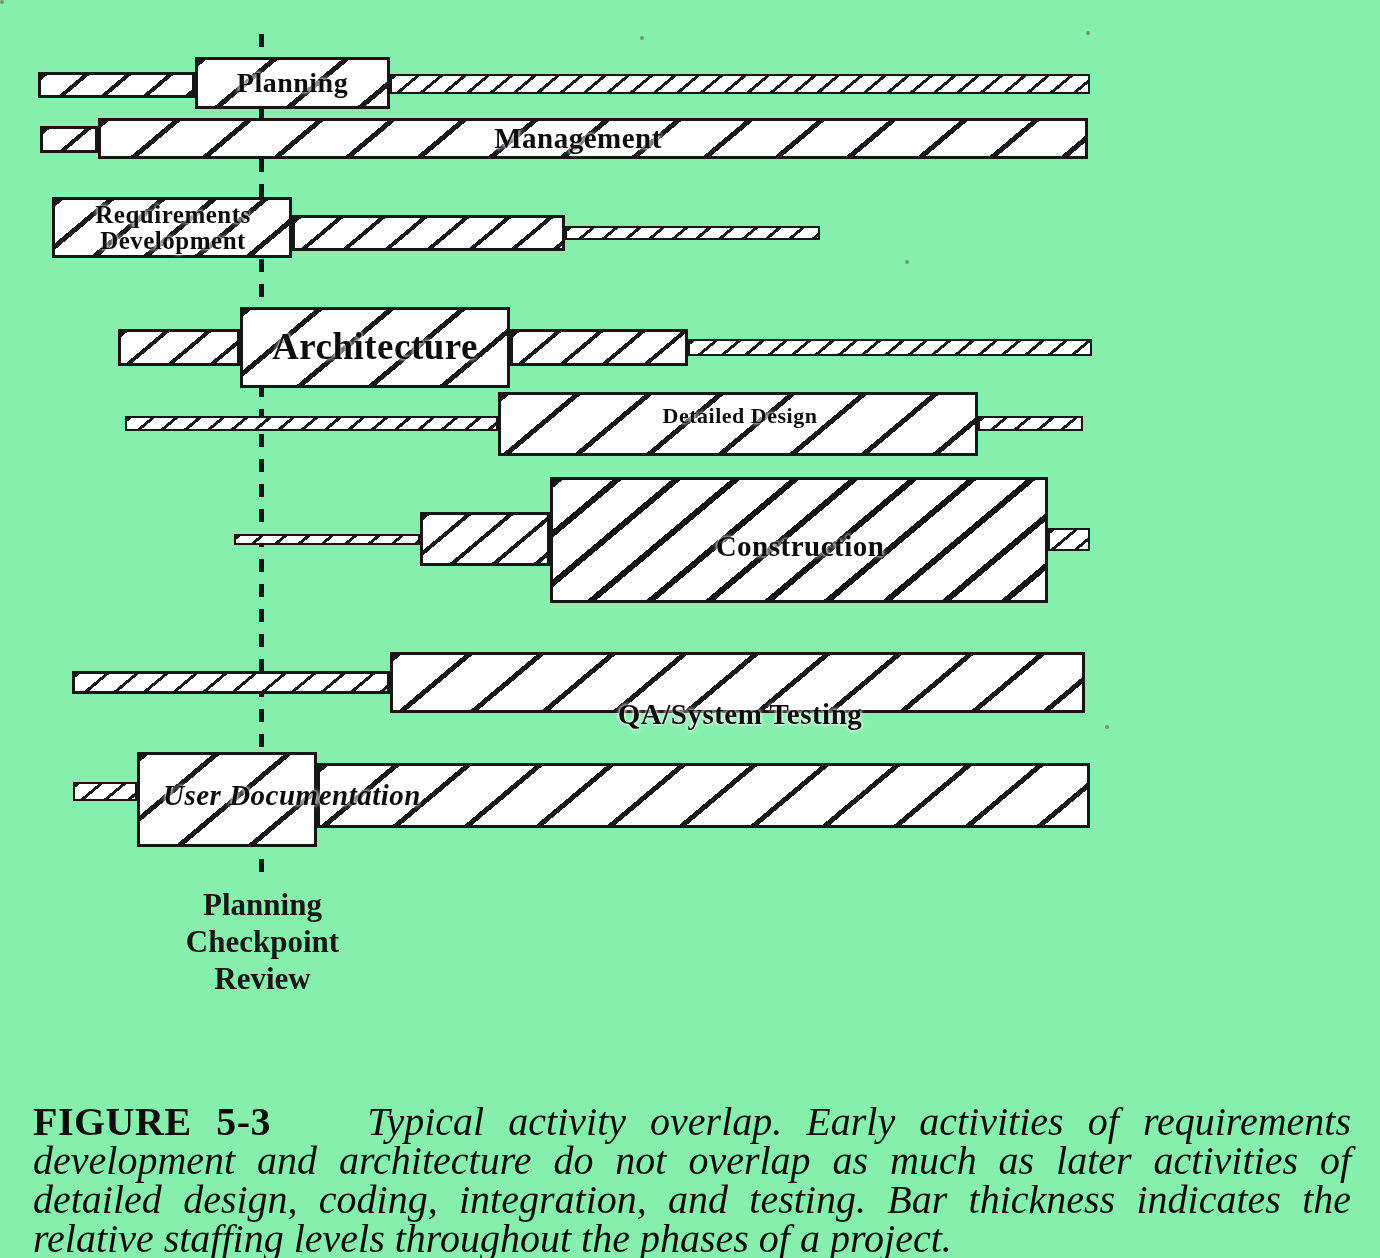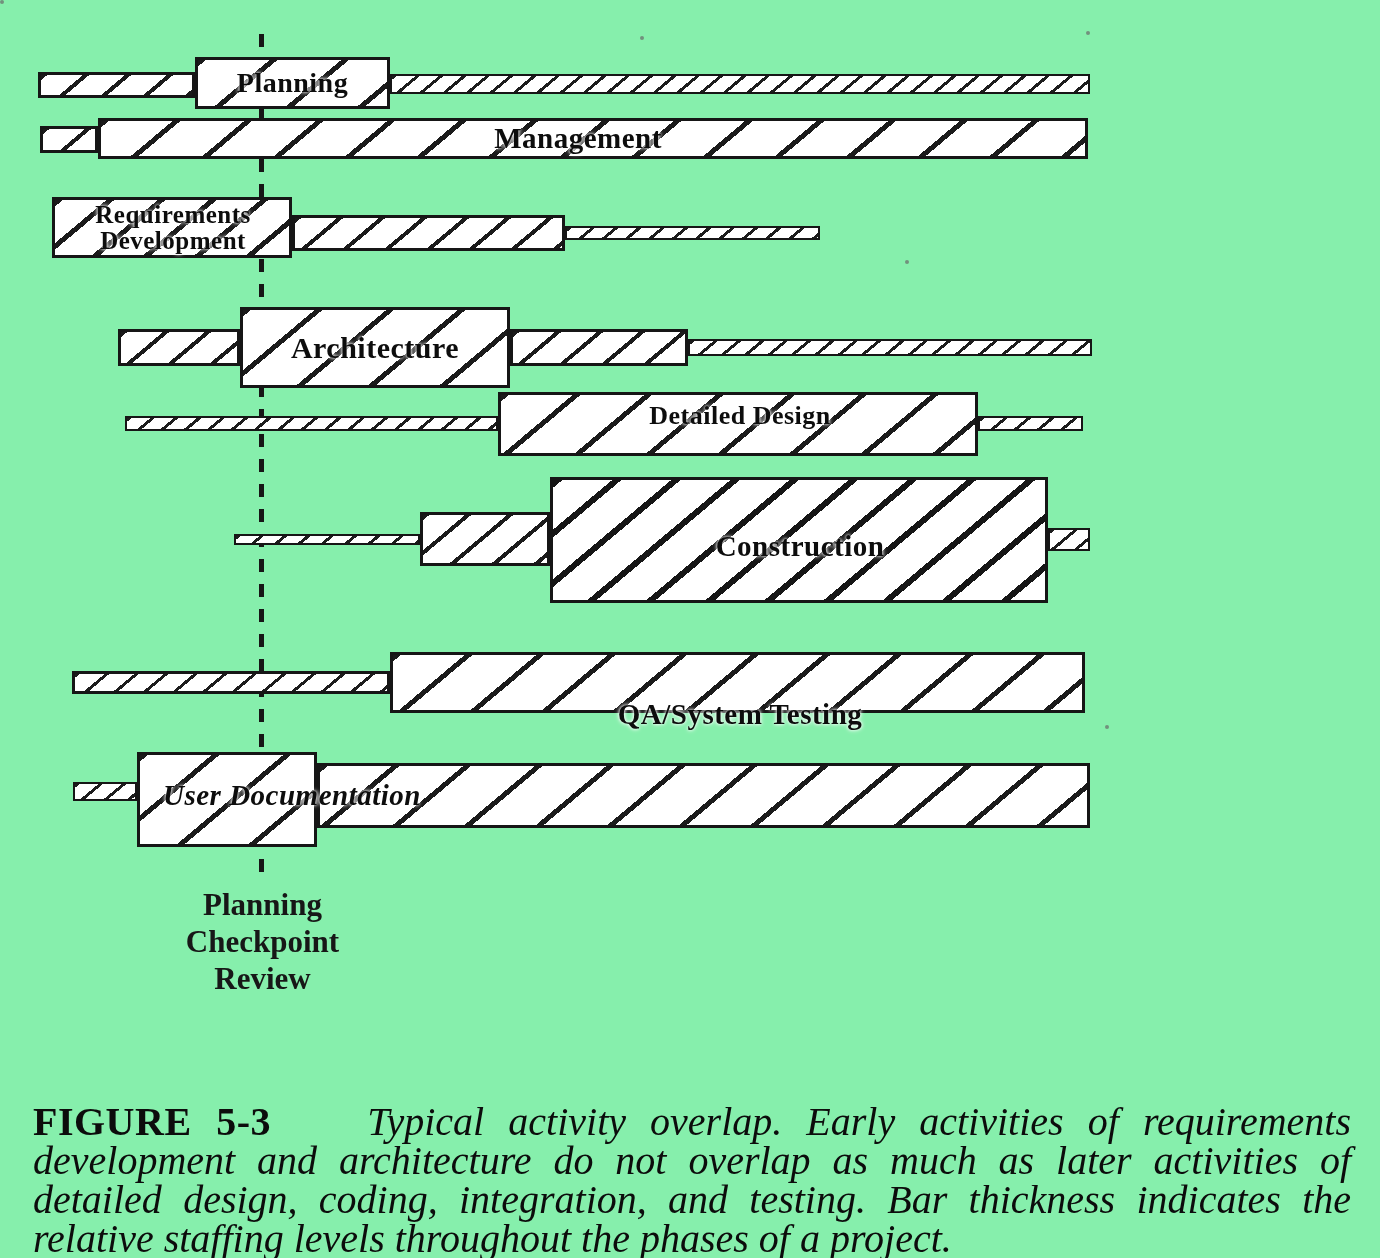--- a/index.html
+++ b/index.html
@@ -107,25 +107,25 @@
         <div class="bar-label" style="left: 428px; top: 118px; width: 300px; height: 41px; font-size: 29px;">Management</div>
         <div class="seg hatch-t2" style="left: 52px; top: 197px; width: 240px; height: 61px;"></div>
         <div class="seg hatch-m" style="left: 292px; top: 215px; width: 273px; height: 36px;"></div>
         <div class="seg hatch-s" style="left: 565px; top: 226px; width: 255px; height: 14px;"></div>
         <div class="bar-label" style="left: 58px; top: 200px; width: 230px; height: 56px; font-size: 25px;">Requirements
 Development</div>
         <div class="seg hatch-m" style="left: 118px; top: 329px; width: 122px; height: 37px;"></div>
         <div class="seg hatch-t" style="left: 240px; top: 307px; width: 270px; height: 81px;"></div>
         <div class="seg hatch-m" style="left: 510px; top: 329px; width: 178px; height: 37px;"></div>
         <div class="seg hatch-s" style="left: 688px; top: 339px; width: 404px; height: 17px;"></div>
-        <div class="bar-label" style="left: 250px; top: 307px; width: 250px; height: 81px; font-size: 30px;">Architecture</div>
+        <div class="bar-label" style="left: 250px; top: 307px; width: 250px; height: 81px; font-size: 37px;">Architecture</div>
         <div class="seg hatch-s" style="left: 125px; top: 416px; width: 373px; height: 15px;"></div>
         <div class="seg hatch-t" style="left: 498px; top: 392px; width: 480px; height: 64px;"></div>
         <div class="seg hatch-s" style="left: 978px; top: 416px; width: 105px; height: 15px;"></div>
-        <div class="bar-label" style="left: 520px; top: 392px; width: 440px; height: 48px; font-size: 26px;">Detailed Design</div>
+        <div class="bar-label" style="left: 520px; top: 392px; width: 440px; height: 48px; font-size: 22px;">Detailed Design</div>
         <div class="seg hatch-s" style="left: 234px; top: 534px; width: 186px; height: 11px;"></div>
         <div class="seg hatch-m" style="left: 420px; top: 512px; width: 130px; height: 54px;"></div>
         <div class="seg hatch-tc" style="left: 550px; top: 477px; width: 498px; height: 126px;"></div>
         <div class="seg hatch-s" style="left: 1048px; top: 528px; width: 42px; height: 23px;"></div>
         <div class="bar-label" style="left: 600px; top: 477px; width: 400px; height: 138px; font-size: 29px;">Construction</div>
         <div class="seg hatch-sm" style="left: 72px; top: 671px; width: 318px; height: 23px;"></div>
         <div class="seg hatch-t" style="left: 390px; top: 652px; width: 695px; height: 61px;"></div>
         <div class="bar-label" style="left: 520px; top: 652px; width: 440px; height: 61px; font-size: 29px; margin-top: 32px;">QA/System Testing</div>
         <div class="seg hatch-s" style="left: 73px; top: 782px; width: 64px; height: 19px;"></div>
         <div class="seg hatch-t" style="left: 137px; top: 752px; width: 180px; height: 95px;"></div>

